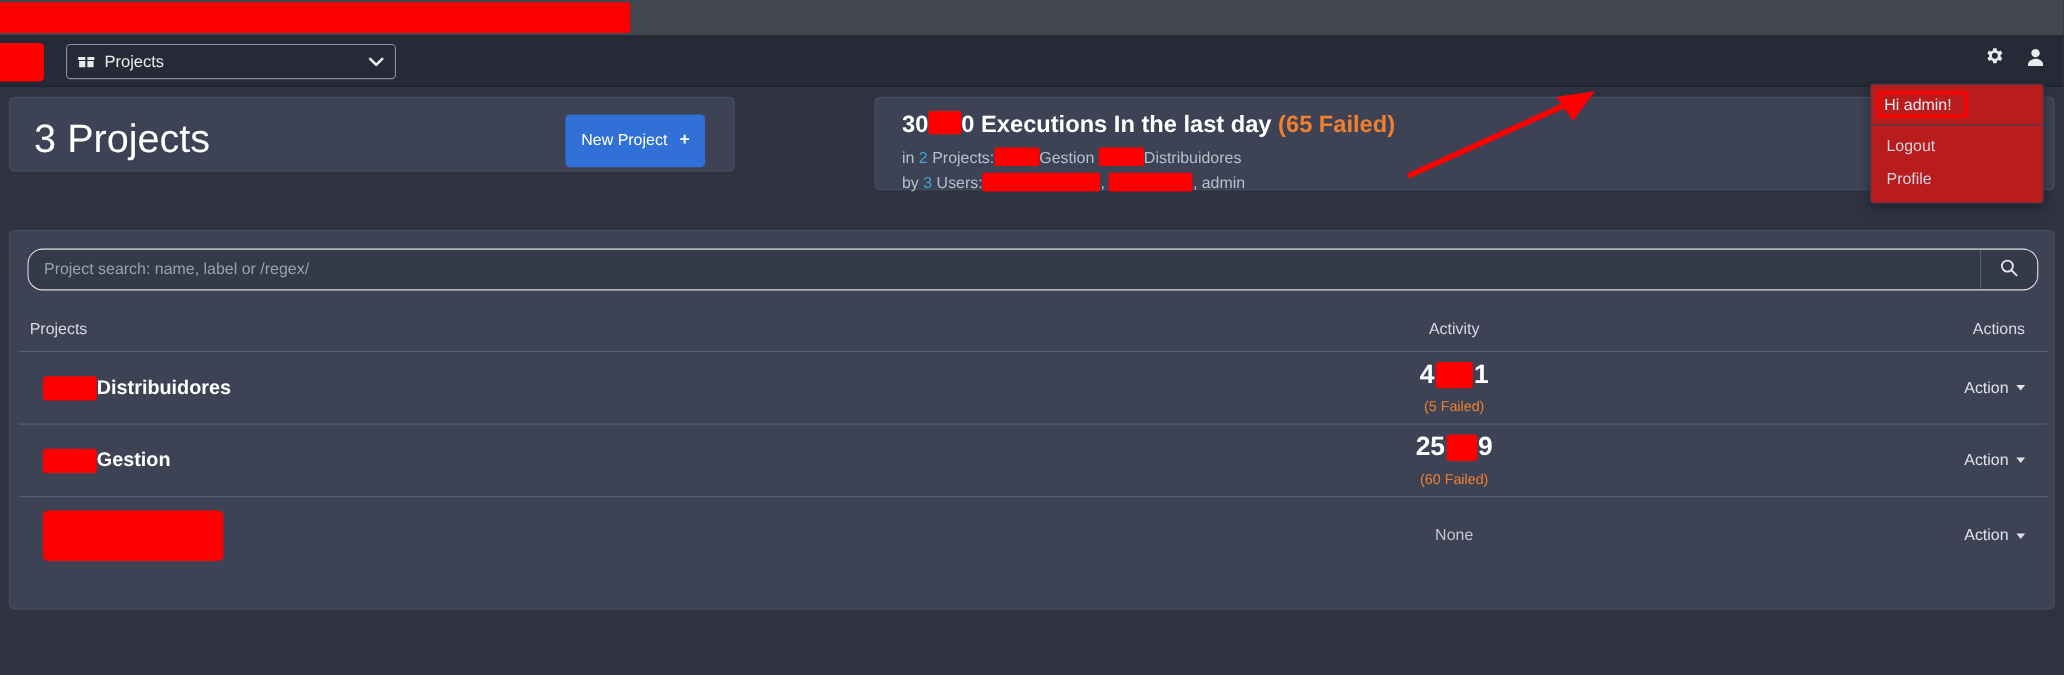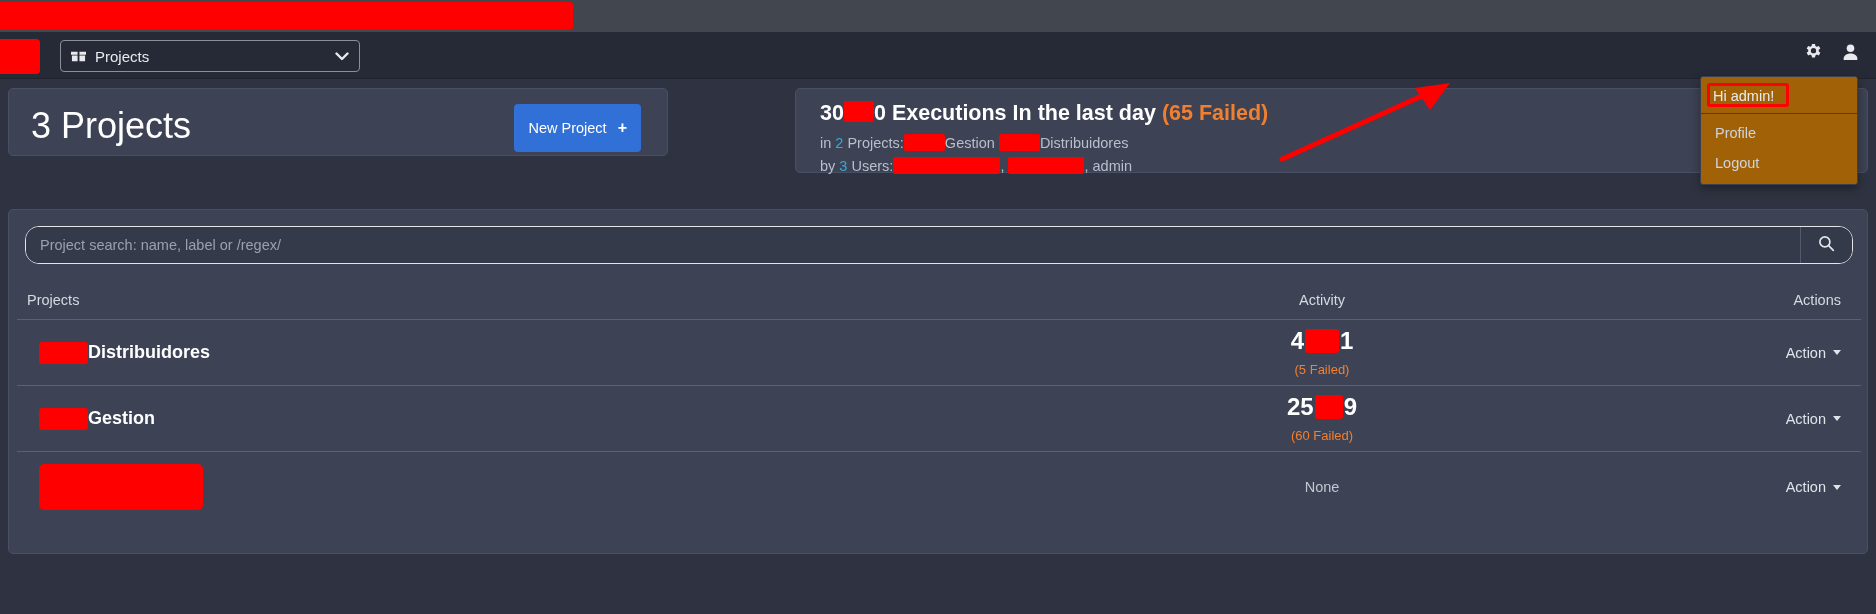--- a/index.html
+++ b/index.html
@@ -38,21 +38,21 @@
   .proj-select .box-icon { margin-right: 9px; display: inline-flex; }
   .proj-select .label { flex: 1; }
   .proj-select .chev { font-size: 13px; color: #e8eaee; font-weight: bold; }
 
   .nav-right { position: absolute; right: 16px; top: 11px; display: flex; align-items: center; gap: 18px; }
   .nav-icon { cursor: pointer; display: inline-flex; align-items: center; }
 
   
   .user-menu {
     position: absolute; right: 18px; top: 76px; width: 158px;
-    background: #a16207; border: 1px solid #3b4050;
+    background: #b91c1c; border: 1px solid #3b4050;
     border-radius: 3px; z-index: 40;
     box-shadow: 0 4px 10px rgba(0,0,0,.35);
     padding: 6px 0;
   }
   .user-menu .greet {
     position: relative; margin: 2px 6px 6px 6px; padding: 3px 6px;
     font-size: 14.5px; color: #e8eaee;
   }
   .greet-box {
     position: absolute; left: 0; top: -2px; width: 82px; height: 24px;
@@ -196,22 +196,22 @@
       </span>
     </div>
   </div>
 
   <div class="user-menu">
     <div class="greet">
       <span>Hi admin!</span>
       <span class="greet-box"></span>
     </div>
     <div class="divider"></div>
+    <div class="item">Logout</div>
     <div class="item">Profile</div>
-    <div class="item">Logout</div>
   </div>
 
   <div class="arrow">
     <svg width="180" height="85" viewBox="0 0 180 85">
       <line x1="5" y1="80" x2="160" y2="10" stroke="#ff0000" stroke-width="5"></line>
       <polygon points="175,3 140,8 155,30" fill="#ff0000"></polygon>
     </svg>
   </div>
 
   <div class="panel panel-projects">

